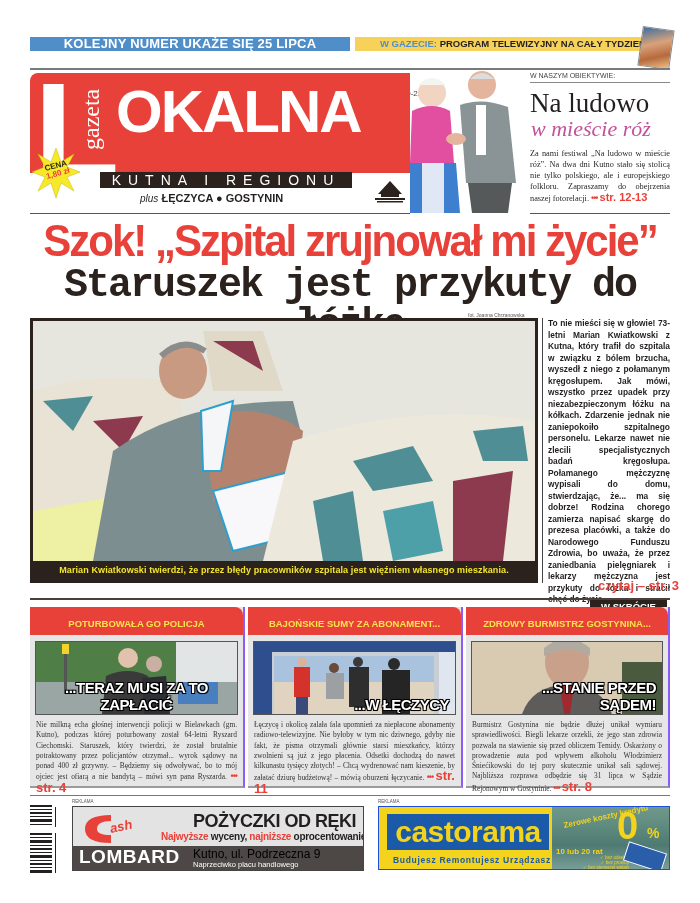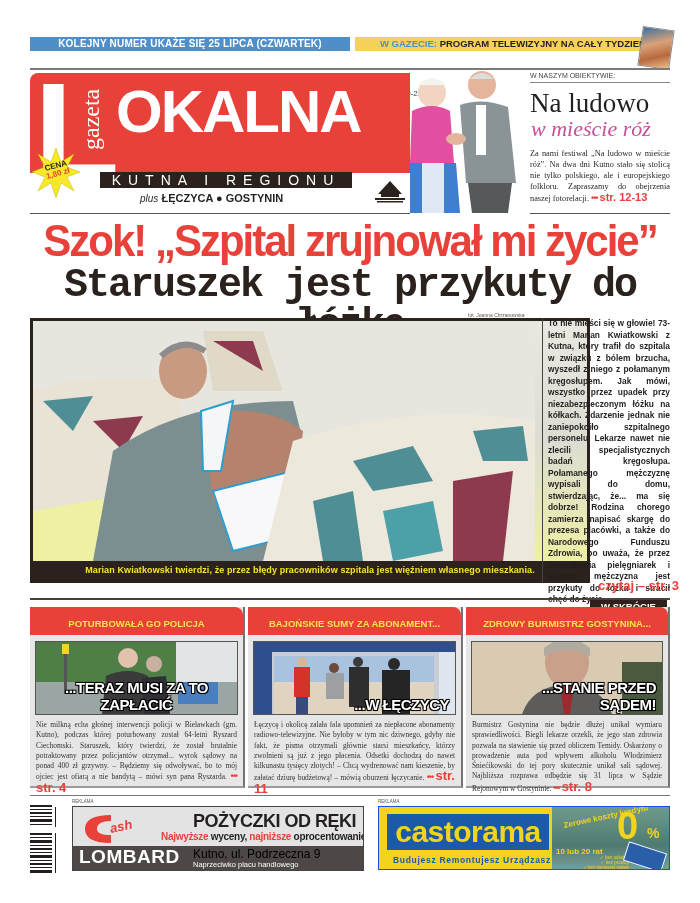--- a/index.html
+++ b/index.html
@@ -2,21 +2,21 @@
 <html><head>
 <meta charset="utf-8">
 <style>
   * { box-sizing: border-box; margin: 0; padding: 0; }
   html, body { width: 700px; height: 903px; background: #ffffff; overflow: hidden; }
   body { font-family: "Liberation Sans", sans-serif; color: #231f20; position: relative; }
 
   .abs { position: absolute; }
 
   
-  .bar-blue { left: 30px; top: 37px; width: 320px; height: 14px; background: #4f8ec9; color: #fff; font-weight: bold; font-size: 10px; text-align: center; line-height: 14px; letter-spacing: 0.2px; }
+  .bar-blue { left: 30px; top: 37px; width: 320px; height: 14px; background: #4f8ec9; color: #fff; font-weight: bold; font-size: 13px; text-align: center; line-height: 14px; letter-spacing: 0.2px; }
   .bar-yellow { left: 355px; top: 37px; width: 315px; height: 14px; background: #f6d25a; color: #231f20; font-weight: bold; font-size: 9.5px; line-height: 14px; padding-left: 25px; }
   .bar-yellow .hl { color: #4f8ec9; }
   .tv-cover { left: 640px; top: 28px; width: 32px; height: 40px; background: linear-gradient(160deg,#3b6fa0 0%,#d9a27a 40%,#b66a3d 70%,#f0c28c 100%); border: 1px solid #888; transform: rotate(8deg); }
 
   .dateline { left: 30px; top: 54px; font-size: 11px; font-weight: bold; color: #231f20; white-space: nowrap; margin-top: 32px; }
   .dateline .small { font-size: 8px; font-weight: normal; color: #444; }
   .rule-top { left: 30px; top: 68px; width: 640px; height: 2px; background: #7a7a7a; }
 
   
   .mast-red { left: 30px; top: 73px; width: 380px; height: 100px; background: #e8413a; border-radius: 8px 0 0 0; }
@@ -46,34 +46,34 @@
   .red-ref { color: #e8413a; font-family: "Liberation Sans", sans-serif; font-weight: bold; font-size: 11px; }
   .rule-promo { left: 530px; top: 213px; width: 140px; height: 1px; background: #555; }
 
   
   .hl1 { left: 0; top: 220px; width: 700px; text-align: center; font-family: "Liberation Sans", sans-serif; font-weight: bold; font-size: 42px; color: #e8413a; letter-spacing: -2px; line-height: 1; transform: scaleY(1.05); }
   .hl2 { left: 0; top: 266px; width: 700px; text-align: center; font-weight: bold; font-size: 40px; color: #2b211d; letter-spacing: -2px; line-height: 1; font-family: Liberation Mono, monospace; }
 
   .photo-credit { left: 468px; top: 312px; font-size: 5px; color: #555; }
 
   
-  .main-photo { left: 30px; top: 318px; width: 560px; height: 265px; background: #2b211d; padding: 3px; }
+  .main-photo { left: 30px; top: 318px; width: 508px; height: 265px; background: #2b211d; padding: 3px; }
   .main-photo .scene { position: relative; width: 100%; height: 240px; overflow: hidden;
      background: linear-gradient(180deg, #e9e9e2 0%, #dcdcd3 50%, #eef0a4 100%); }
   .main-photo .caption { height: 19px; color: #f4e62a; font-size: 9px; font-weight: bold; text-align: center; line-height: 19px; letter-spacing: 0.1px; }
 
   .main-text { left: 548px; top: 318px; width: 122px; font-size: 8.4px; font-weight: bold; line-height: 11.5px; text-align: justify; color: #231f20; }
   .main-ref { left: 598px; top: 578px; font-size: 13px; font-weight: bold; color: #e8413a; }
   .main-vrule { left: 542px; top: 318px; width: 1px; height: 265px; background: #444; }
 
   
   .rule-skrocie { left: 30px; top: 598px; width: 640px; height: 2px; background: #4a3f39; }
   .skrocie-tab { left: 590px; top: 600px; width: 77px; height: 14px; background: #2b211d; color: #fff; font-weight: bold; font-size: 9.5px; text-align: center; line-height: 14px; }
 
-  .card { top: 607px; width: 215px; height: 181px; background: #e6e6e6; border-right: 2px solid #737373; border-bottom: 2px solid #9b9b9b; }
+  .card { top: 607px; width: 215px; height: 181px; background: #e6e6e6; border-right: 2px solid #8b5cf6; border-bottom: 2px solid #9b9b9b; }
   .card .head { height: 28px; background: #e8413a; border-radius: 0 8px 0 0; color: #f7e44a; font-weight: bold; font-size: 9.5px; text-align: center; line-height: 30px; padding-top: 2px; }
   .card .pic { position: relative; margin: 6px 5px 0 5px; height: 74px; border: 1px solid #555; overflow: hidden; }
   .card .pic-label { position: absolute; left: 0; right: 0; bottom: 1px; text-align: center; color: #fff; font-weight: bold; font-size: 15px; letter-spacing: -0.5px; text-shadow: 0 0 2px #000, 1px 1px 0 #000, -1px -1px 0 #000, 1px -1px 0 #000, -1px 1px 0 #000; }
   .card .txt { margin: 5px 6px 0 6px; font-family: "Liberation Serif", serif; font-size: 7.4px; line-height: 10.3px; color: #333; text-align: justify; }
   .card .txt .red-ref { font-size: 13px; }
   .dots { color: #e8413a; font-weight: bold; font-family: "Liberation Sans", sans-serif; font-size: 9px; letter-spacing: -1px; }
 
   
   .rule-ads { left: 30px; top: 795px; width: 640px; height: 1px; background: #777; }
   .ad-kicker { font-size: 4.5px; color: #555; }

